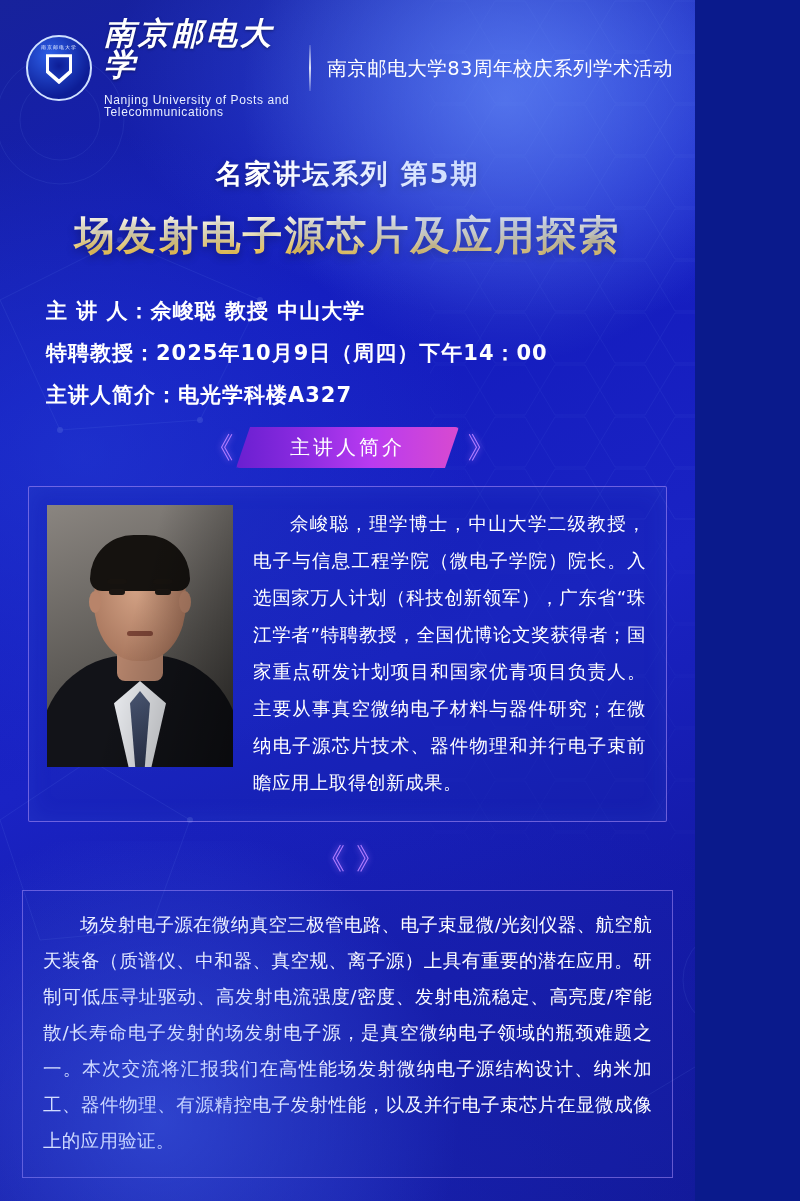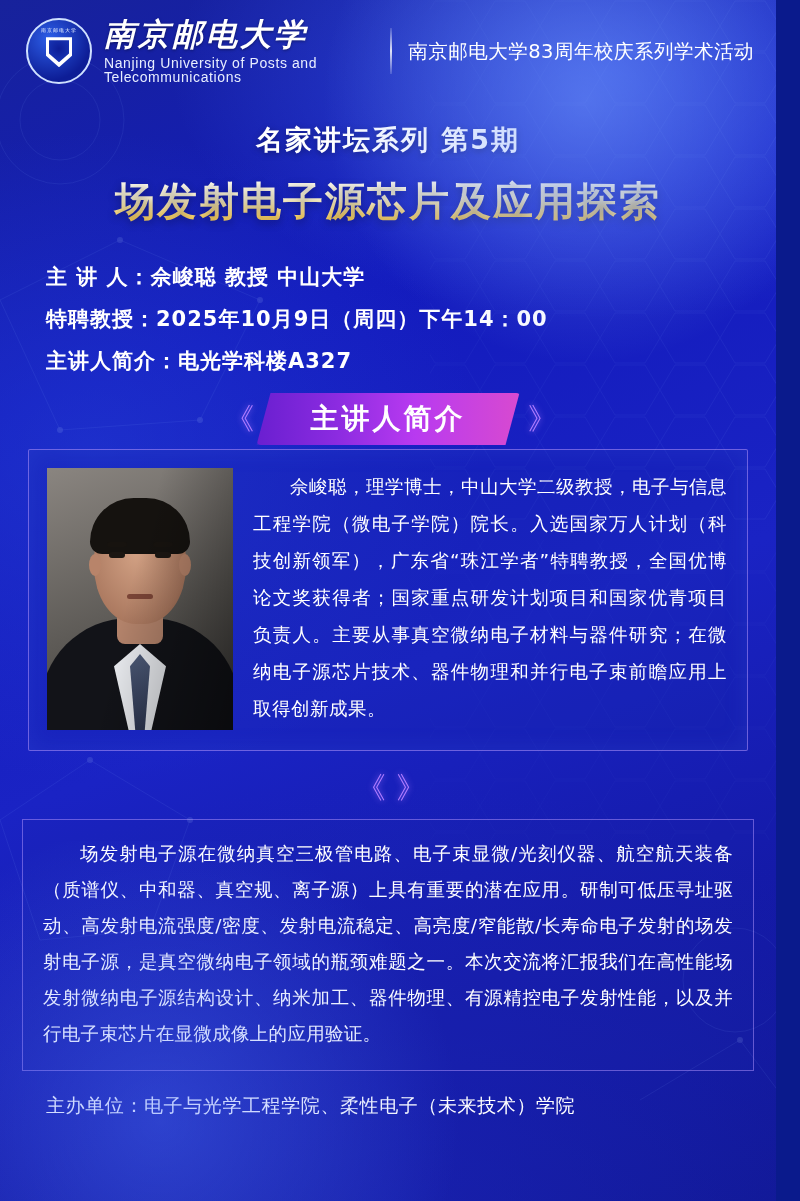--- a/index.html
+++ b/index.html
@@ -8,21 +8,21 @@
   }
   body {
     width: 800px;
     height: 1201px;
     font-family: "Liberation Sans", sans-serif;
     background: #0a1a8c;
     overflow: hidden;
   }
   .poster {
     position: relative;
-    width: 776px;
+    width: 695px;
     height: 1201px;
     background:
       radial-gradient(ellipse 700px 400px at 78% 6%, rgba(70,110,255,0.55), rgba(10,26,140,0) 62%),
       radial-gradient(ellipse 600px 500px at 12% 38%, rgba(40,70,220,0.45), rgba(10,26,140,0) 65%),
       radial-gradient(ellipse 900px 600px at 50% 100%, rgba(30,40,190,0.5), rgba(10,26,140,0) 70%),
       linear-gradient(160deg, #17229b 0%, #131bbd 28%, #1a23c4 55%, #141aa8 78%, #0f1690 100%);
     overflow: hidden;
   }
   
   .hex-layer {
@@ -108,22 +108,22 @@
   .univ-cn {
     font-family: "DejaVu Serif", serif;
     font-weight: bold;
     font-size: 31px;
     color: #ffffff;
     letter-spacing: 3px;
     text-shadow: 0 1px 3px rgba(0,0,0,.4);
     font-style: italic;
   }
   .univ-en {
-    margin-top: 6px;
-    font-size: 14px;
+    margin-top: 14px;
+    font-size: 12px;
     color: #e8eeff;
     letter-spacing: .6px;
   }
   .hdr-divider {
     width: 2px;
     height: 46px;
     background: linear-gradient(to bottom, rgba(255,255,255,.15), rgba(255,255,255,.85), rgba(255,255,255,.15));
     margin: 0 16px 0 18px;
     flex: none;
   }
@@ -192,30 +192,30 @@
     text-shadow: 0 0 6px rgba(170,120,255,.8);
   }
   .chev.left { margin-right: 8px; }
   .chev.right { margin-left: 8px; }
   .banner {
     padding: 7px 54px;
     background: linear-gradient(90deg, #6a1fd0 0%, #8b2be0 30%, #b83af0 60%, #d84ad0 100%);
     border-radius: 4px;
     color: #fff;
     font-family: "DejaVu Sans", sans-serif;
-    font-weight: bold;
-    font-size: 28px;
+    font-weight: normal;
+    font-size: 20px;
     letter-spacing: 3px;
     box-shadow: 0 0 16px rgba(160,70,240,.55);
     clip-path: polygon(14px 0, 100% 0, calc(100% - 14px) 100%, 0 100%);
   }
 
   
   .card {
-    margin: 4px 28px 0 28px;
+    margin: 18px 28px 0 28px;
     border: 1px solid rgba(180,150,255,.55);
     border-radius: 2px;
     background: rgba(25,40,170,0.22);
     padding: 18px 20px 20px 18px;
     display: flex;
     gap: 20px;
     box-shadow: inset 0 0 24px rgba(90,130,255,.12);
   }
   .portrait {
     width: 186px;

